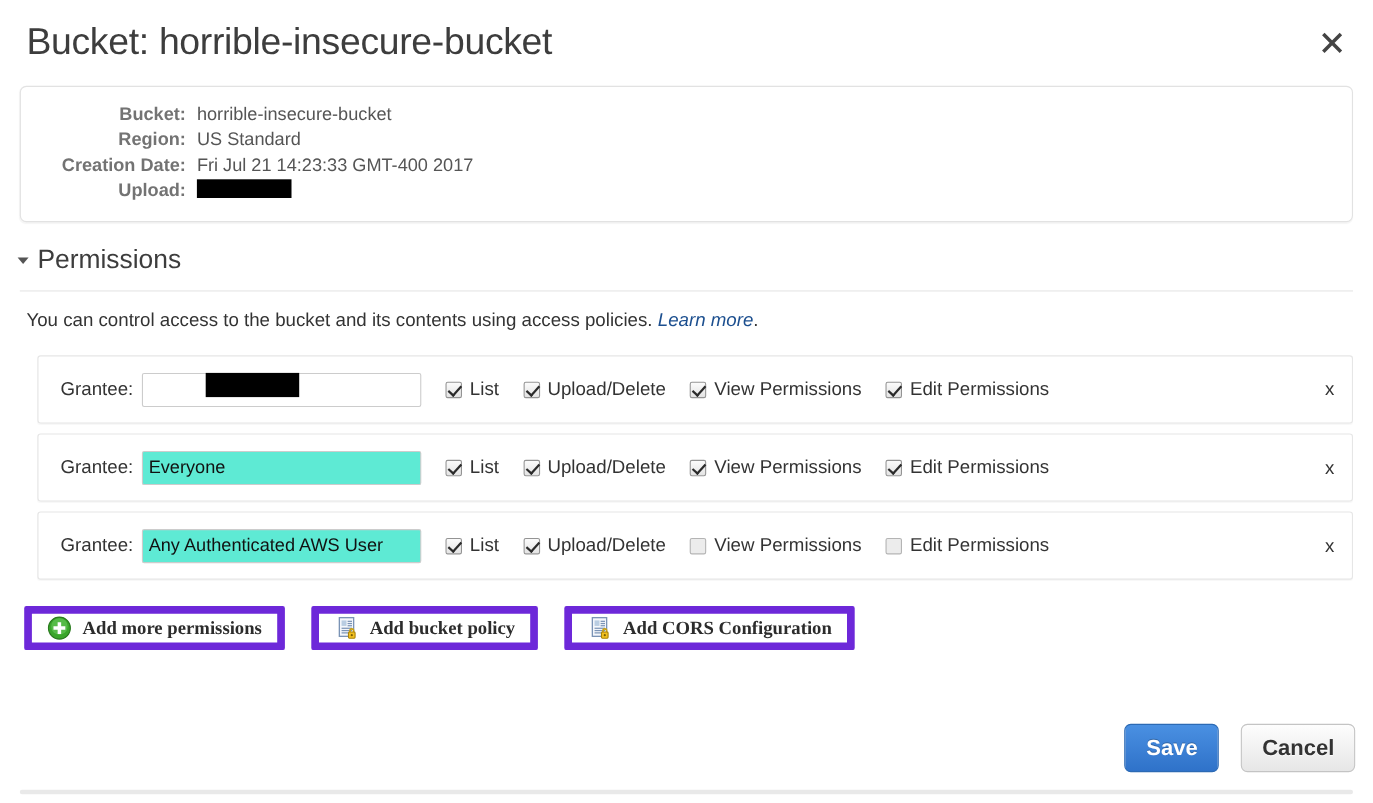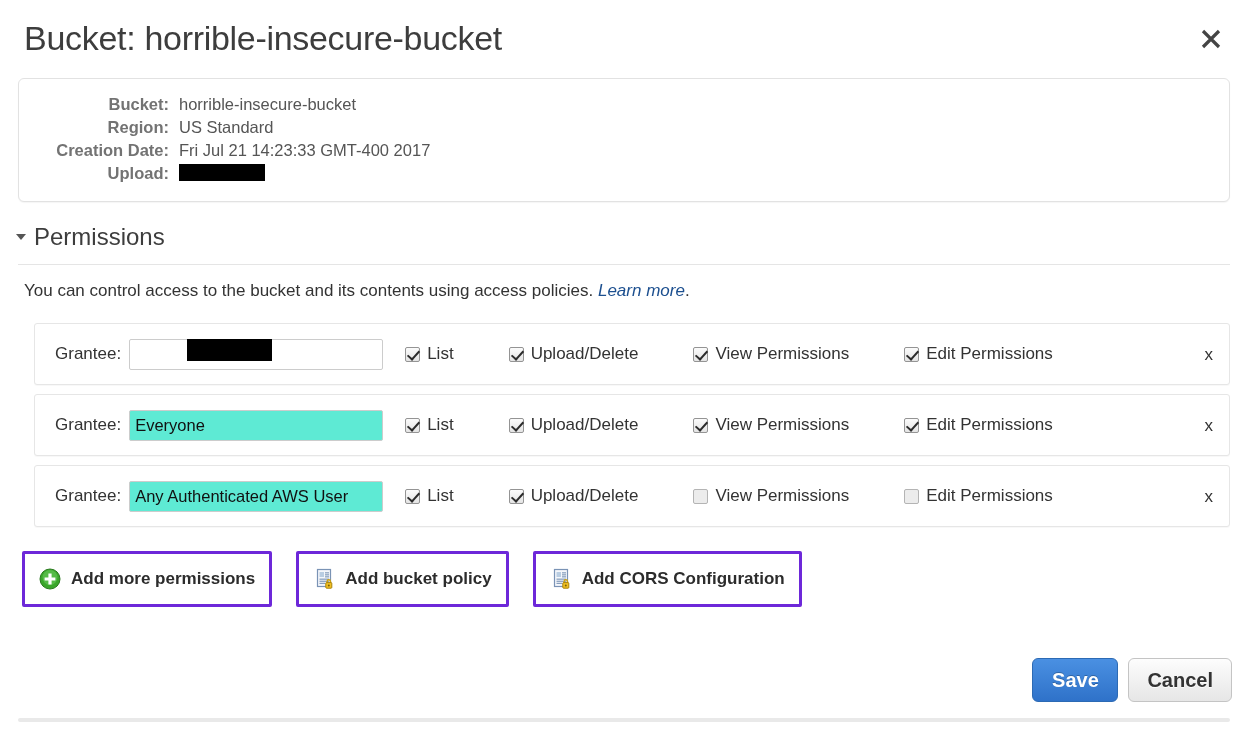--- a/index.html
+++ b/index.html
@@ -139,21 +139,21 @@
   }
   .redacted-box {
     position: absolute;
     left: 152px;
     top: 15px;
     width: 85px;
     height: 22px;
     background: #000000;
     pointer-events: none;
   }
-  .perm-group { display: flex; margin-left: 22px; gap: 33px; }
+  .perm-group { display: flex; margin-left: 22px; }
   .perm {
     display: flex;
     align-items: center;
     margin-right: 22px;
     white-space: nowrap;
   }
   .perm:last-child { margin-right: 0; }
   .cbox {
     width: 15px; height: 15px;
     border: 1px solid #949494;
@@ -185,27 +185,28 @@
     cursor: pointer;
     font-family: "Liberation Sans", sans-serif;
     line-height: 1;
   }
 
   
   .actions { display: flex; margin: 24px 0 0 22px; }
   .action-btn {
     display: flex;
     align-items: center;
-    height: 56px;
+    height: 40px;
     padding: 0 14px;
     background: #ffffff;
-    border: 3px solid #6d28d9;
+    border: 7px solid #6d28d9;
     border-radius: 2px;
     margin-right: 24px;
     cursor: pointer;
+    font-family: Liberation Serif, serif;
   }
   .action-btn .act-label {
     font-size: 17px;
     font-weight: bold;
     color: #2c2c2c;
     white-space: nowrap;
   }
   .act-icon { width: 22px; height: 22px; margin-right: 10px; flex: 0 0 auto; }
   .act-icon svg { display: block; }
 
@@ -227,21 +228,21 @@
     font-family: "Liberation Sans", sans-serif;
     cursor: pointer;
     border: 1px solid;
     display: flex; align-items: center; justify-content: center;
   }
   .btn-save {
     color: #ffffff;
     background: linear-gradient(#4a90e2, #2f72c9);
     border-color: #2c6ab4;
     text-shadow: 0 -1px 0 rgba(0,0,0,0.25);
-    margin-right: 10px;
+    margin-right: 20px;
     text-align: center;
   }
   .btn-cancel {
     color: #333333;
     background: linear-gradient(#fdfdfd, #e6e6e6);
     border-color: #c4c4c4;
     text-shadow: 0 1px 0 rgba(255,255,255,0.8);
   }
   .bottom-rule {
     position: absolute;

